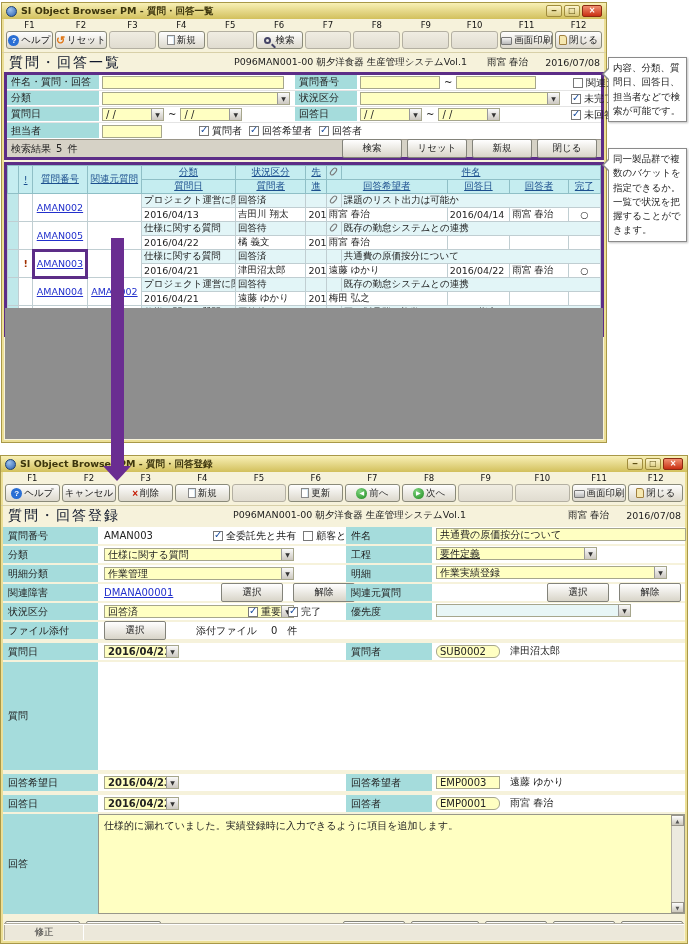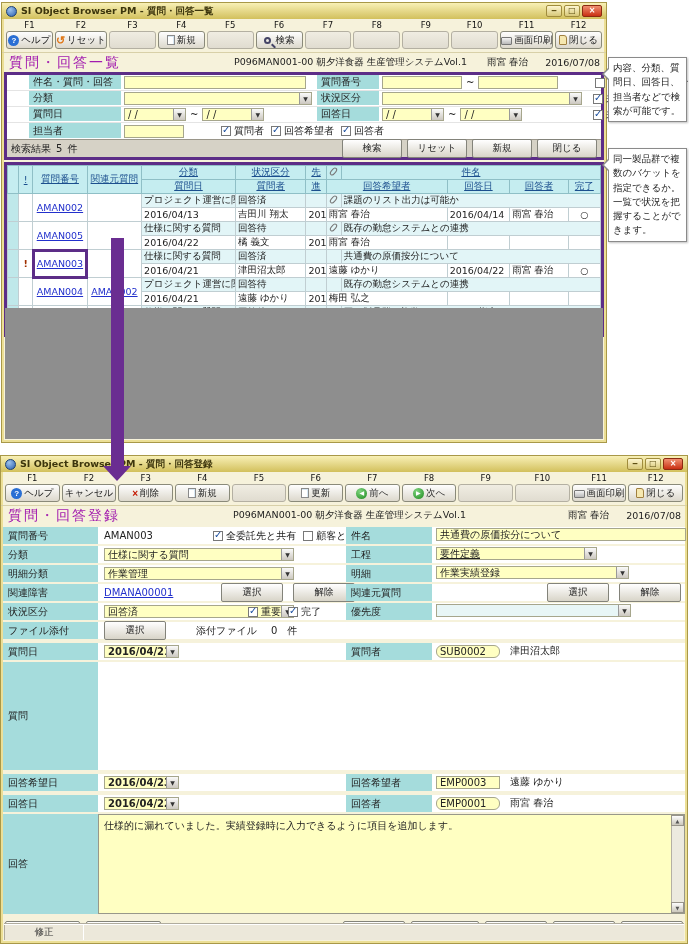--- a/index.html
+++ b/index.html
@@ -14,21 +14,21 @@
   .tbbtn { width:16px; height:12px; font-size:8px; line-height:10px; text-align:center; border:1px solid #a08c3c; border-radius:2px; background:linear-gradient(#fdf6d0,#d8c878); color:#5a4c10; }
   .tbbtn.close { background:linear-gradient(#f09070,#c93014); color:#fff; border-color:#8c2a10; width:20px; }
 
   .fnrow { display:flex; padding:1px 3px 3px; border-bottom:1px solid #d8d0a8; }
   .fncell { flex:1; text-align:center; padding:0 1px; }
   .fnkey { font-size:8.5px; height:11px; line-height:11px; color:#111; }
   .fnbtn { width:100%; height:18px; font-size:9.5px; border:1px solid #8a8a7a; border-radius:3px; background:linear-gradient(#fefefe,#dcd8cc); display:flex; align-items:center; justify-content:center; gap:2px; color:#222; white-space:nowrap; overflow:hidden; }
   .fnbtn.empty { background:linear-gradient(#f0ede2,#e0dcd0); border-color:#b4b0a2; }
 
   .titlerow { display:flex; align-items:center; height:19px; padding:0 7px; position:relative; }
-  .screen-title { font-size:14px; letter-spacing:2px; color:#a21caf; }
+  .screen-title { font-size:14px; letter-spacing:2px; color:#0f172a; }
   .t-code { position:absolute; left:232px; font-size:9.5px; }
   .t-user { position:absolute; right:78px; font-size:9.5px; }
   .t-date { position:absolute; right:6px; font-size:9.5px; }
 
   
   .ico { display:inline-block; flex:none; }
   .ico-help { width:11px; height:11px; border-radius:50%; background:#2a6fd4; color:#fff; font-size:8px; line-height:11px; text-align:center; font-weight:bold; }
   .ico-reset { color:#e07818; font-weight:bold; font-size:11px; line-height:11px; }
   .ico-page { width:8px; height:10px; background:#fff; border:1px solid #8a8a8a; box-shadow:inset -1px 1px 0 #d8e8f4; }
   .ico-search { width:7px; height:7px; border:2px solid #446; border-radius:50%; position:relative; margin-right:3px; }
@@ -47,21 +47,21 @@
   
   .yel { background:#ffffc2; border:1px solid #a6a68c; height:13px; display:inline-flex; align-items:center; padding:0 3px; overflow:hidden; white-space:nowrap; }
   .dd { position:relative; padding-right:13px; }
   .dda { position:absolute; right:0; top:0; bottom:0; width:12px; background:linear-gradient(#fafafa,#ccc8c0); border-left:1px solid #999; color:#333; font-size:6px; display:flex; align-items:center; justify-content:center; }
   .btn { height:19px; border:1px solid #83837a; border-radius:2px; background:linear-gradient(#ffffff,#d8d4c8); font-size:9.5px; padding:0 8px; display:inline-flex; align-items:center; justify-content:center; white-space:nowrap; color:#222; }
   .link { color:#2230cc; text-decoration:underline; }
 
   
   .sarea { margin:0 2px; border:3px solid #5c2d87; background:#fff; }
   .sr { display:flex; align-items:center; height:16px; border-bottom:1px solid #e4e4e4; background:#fff; position:relative; }
-  .slbl { width:92px; background:#a5dcdc; align-self:stretch; display:flex; align-items:center; padding-left:4px; flex:none; border-bottom:1px solid #fff;margin-left:22px; }
+  .slbl { width:92px; background:#a5dcdc; align-self:stretch; display:flex; align-items:center; padding-left:4px; flex:none; border-bottom:1px solid #fff; }
   .sbox1 { width:196px; display:flex; align-items:center; padding-left:3px; flex:none; }
   .slbl2 { width:62px; background:#a5dcdc; align-self:stretch; display:flex; align-items:center; padding-left:4px; flex:none; border-bottom:1px solid #fff; }
   .sbox2 { width:210px; display:flex; align-items:center; padding-left:3px; flex:none; }
   .resbar { display:flex; align-items:center; height:18px; background:#d6d2c6; border-top:1px solid #9a968a; padding:0 4px; gap:5px; }
   .resbar .btn { width:60px; }
 
   
   .tblwrap { margin:2px 2px 0; border:3px solid #5c2d87; background:#fff; }
   table.qt { border-collapse:collapse; table-layout:fixed; width:100%; font-size:9.5px; }
   table.qt th { background:#c5edf0; color:#1c4f8e; text-decoration:underline; font-weight:normal; height:12px; border:1px solid #8fbfc6; text-align:center; overflow:hidden; white-space:nowrap; }
@@ -581,21 +581,21 @@
   </div>
 
   <div class="fr">
     <span class="flbl">明細分類</span>
     <span class="yel dd" style="width:190px;">
         <span>作業管理</span>
         <span class="dda">▼</span>
       </span>
     <span class="flbl2">明細</span>
     <span class="fv2">
-        <span class="yel dd" style="width:193px;">
+        <span class="yel dd" style="width:231px;">
           <span>作業実績登録</span>
           <span class="dda">▼</span>
         </span>
       </span>
   </div>
 
   <div class="fr">
     <span class="flbl">関連障害</span>
     <a class="link">DMANA00001</a>
     <span style="position:absolute; left:218px; display:flex; gap:10px;">

